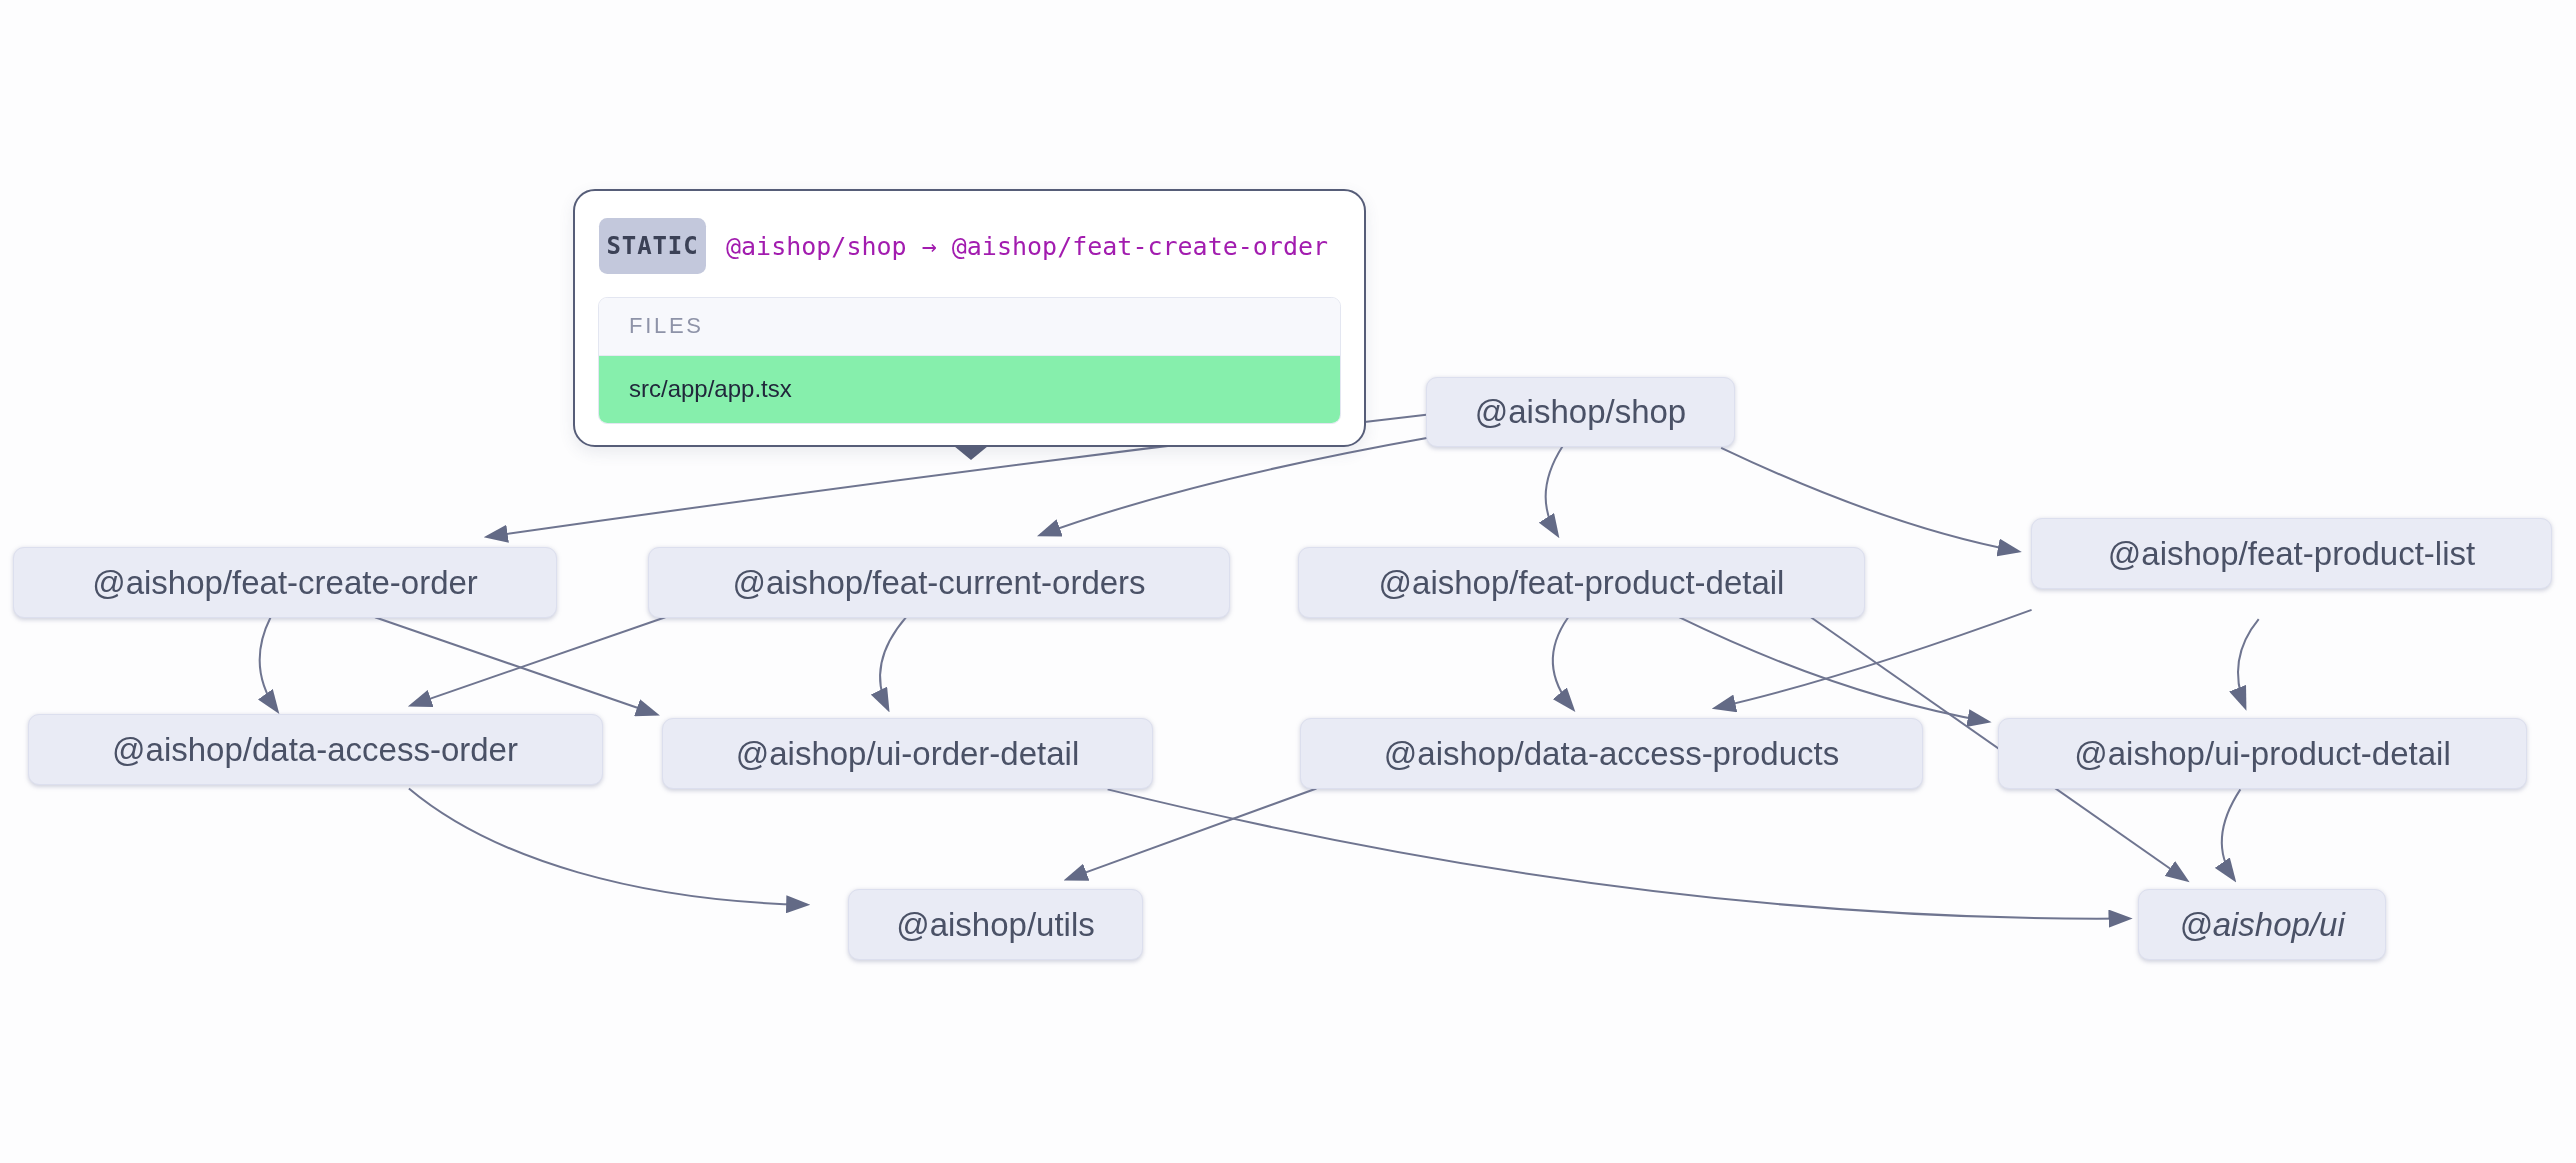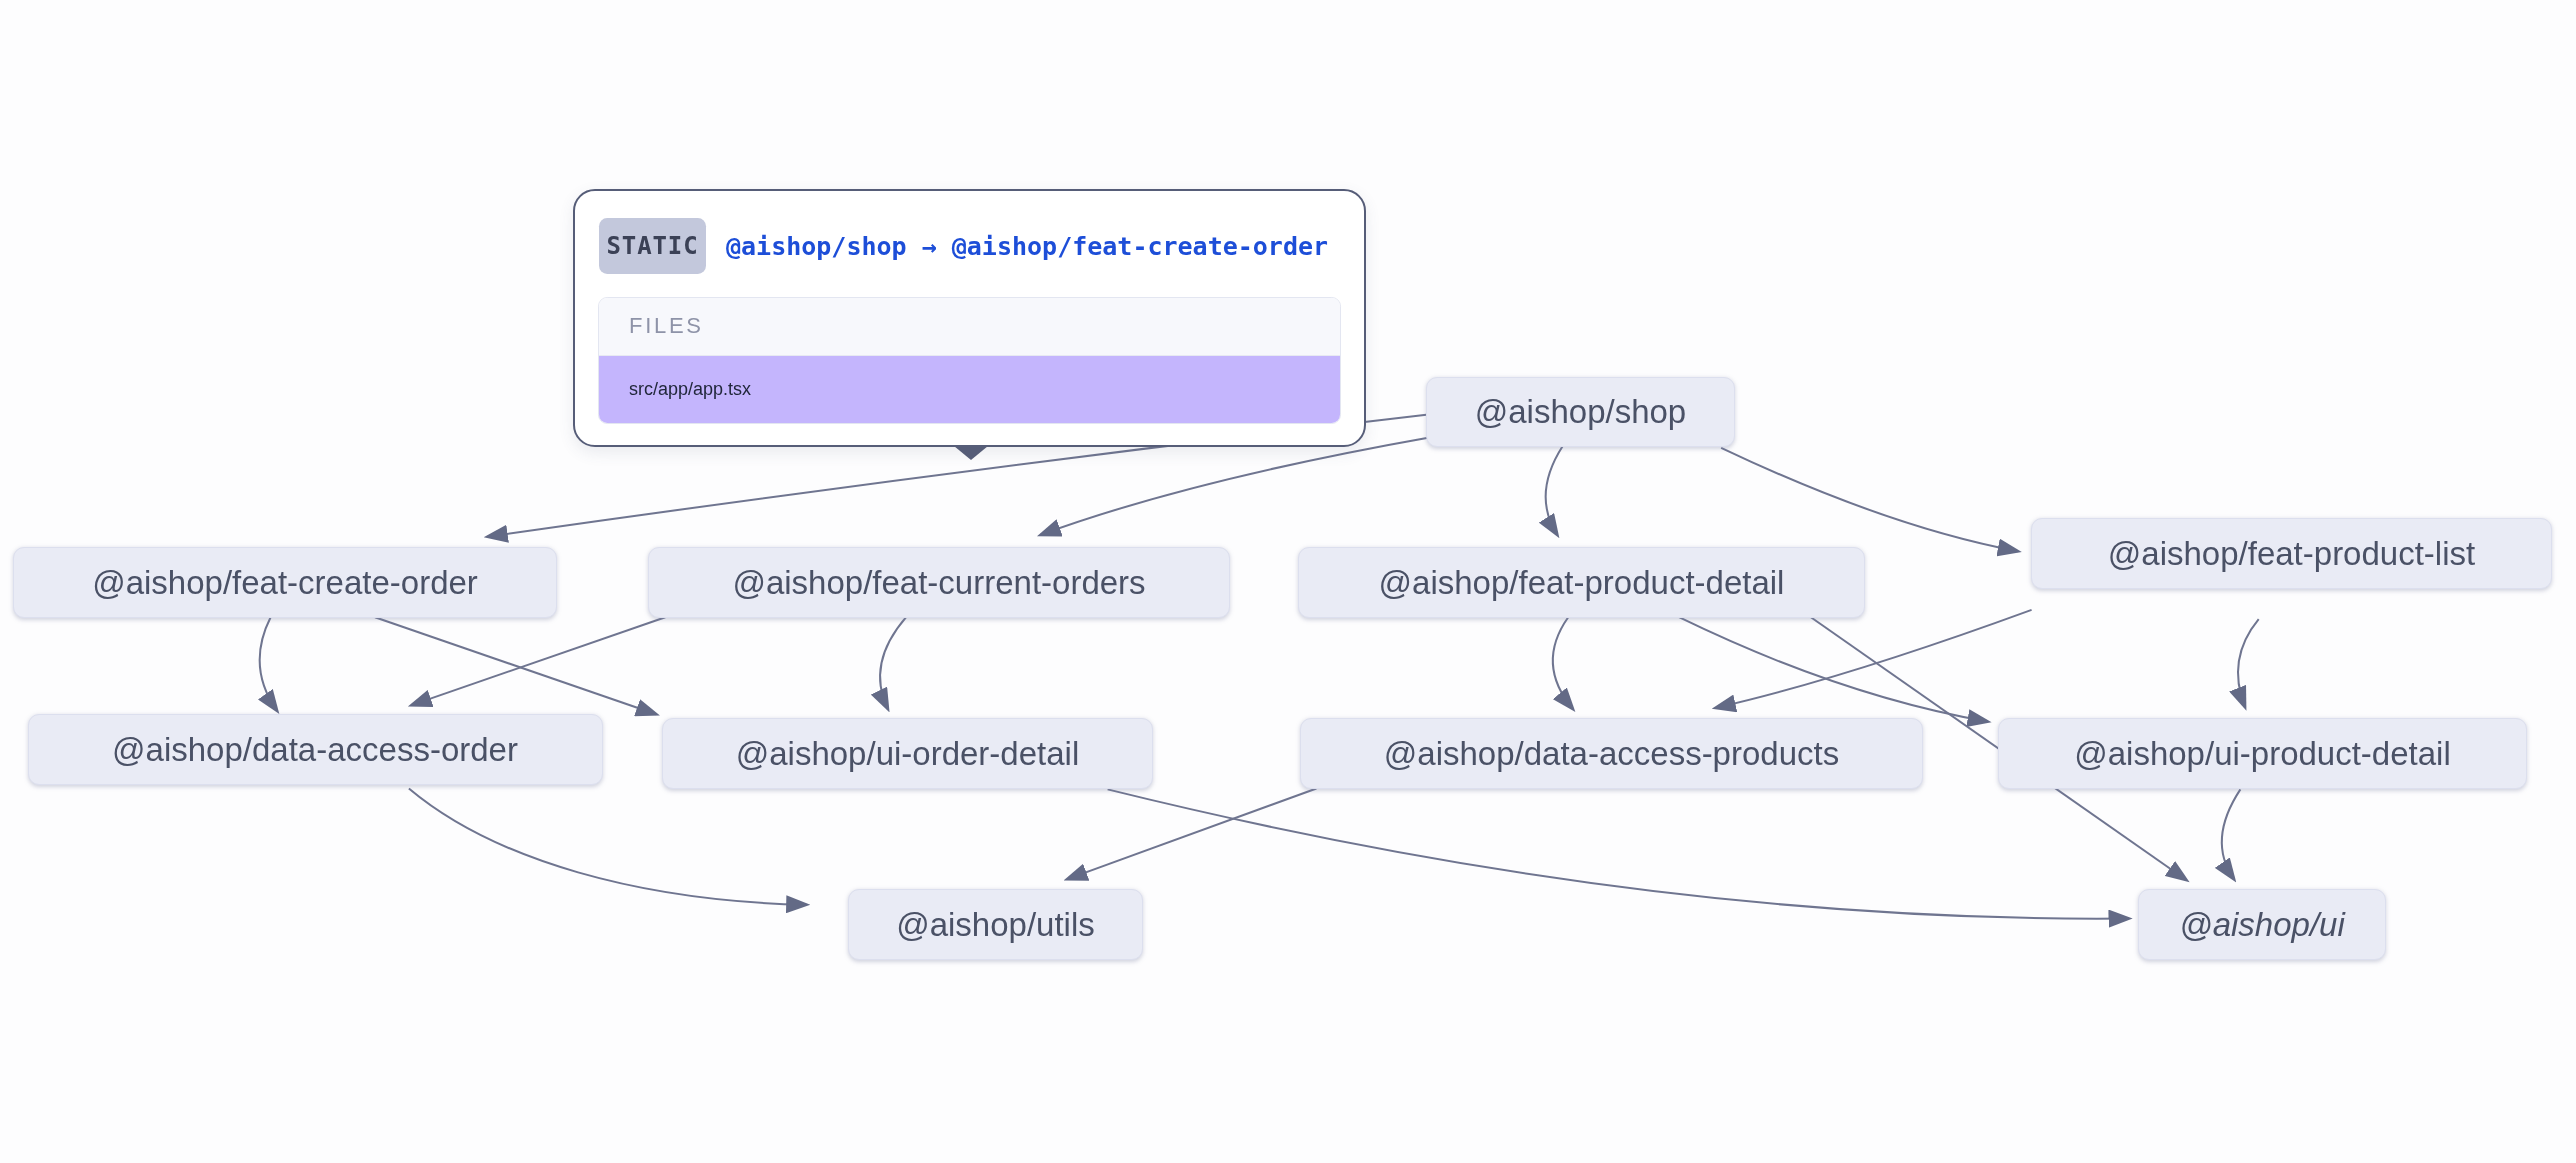--- a/index.html
+++ b/index.html
@@ -74,48 +74,47 @@
     font-family: "DejaVu Sans Mono", monospace;
     font-weight: bold;
     font-size: 24px;
     letter-spacing: 0.9px;
     flex: 0 0 auto;
   }
   .edge-label {
     margin-left: 20px;
     font-family: "DejaVu Sans Mono", monospace;
     font-size: 25px;
-    color: #1d4ed8;
+    color: #a21caf;
     white-space: nowrap;
-    font-weight: bold;
   }
   .files-box {
     margin: 0 23px;
     border: 1.4px solid #e3e6f1;
     border-radius: 9.2px;
     overflow: hidden;
   }
   .files-header {
     height: 57px;
     background: var(--files-header-bg, #f7f8fc);
     border-bottom: 1.4px solid #e7e9f2;
     display: flex;
     align-items: center;
     padding-left: 30px;
     font-size: 22px;
     letter-spacing: 2.7px;
     color: var(--files-header-text, #8e93a8);
   }
   .files-row {
     height: 67px;
-    background: #c4b5fd;
+    background: #86efac;
     display: flex;
     align-items: center;
     padding-left: 30px;
-    font-size: 18px;
+    font-size: 24px;
     color: #21273b;
   }
 </style>
 </head>
 <body style="background: rgb(253, 253, 254);">
 
 <div id="canvas">
 
   <svg id="edges-svg" width="2576" height="1163" viewBox="0 0 2812 1270">
     <defs>

